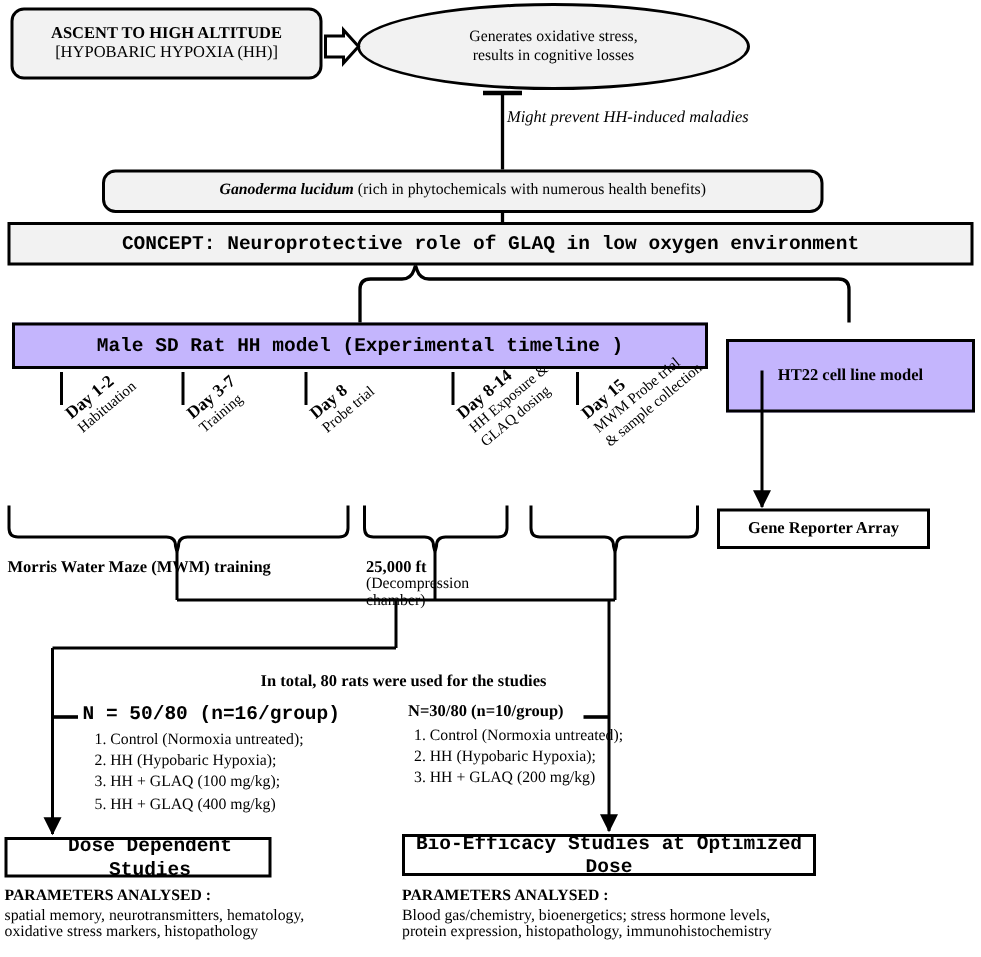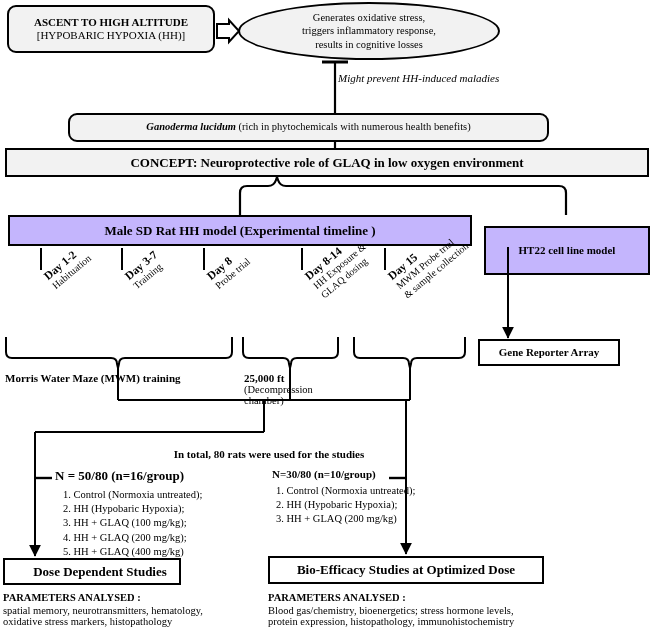--- a/index.html
+++ b/index.html
@@ -25,42 +25,41 @@
 
   svg.ov{position:absolute;left:0;top:0;width:654px;height:638px;overflow:visible;
          pointer-events:none;}
 
   
   .tl{position:absolute;transform-origin:0 0;transform:rotate(-40deg);
       white-space:nowrap;line-height:1.22;}
   .tl .d{font-weight:bold;font-size:11.5px;}
   .tl .s{font-size:10px;}
 
-  .t-title{font-size:13px;font-weight:bold;}
+  .t-title{font-size:13px;font-weight:bold;font-family:Liberation Mono, monospace;}
   .t-sm{font-size:10.5px;}
   .t-md{font-size:11px;}
   .lst{font-size:10.5px;line-height:1.35;}
   .lst div{white-space:nowrap;}
 </style>
 </head>
 <body>
 
 <div class="stage">
 
   <div class="abs box round thick" style="left:7px;top:5px;width:208px;height:48px;">
     <div>
       <div class="b t-md">ASCENT TO HIGH ALTITUDE</div>
       <div class="t-md">[HYPOBARIC HYPOXIA (HH)]</div>
     </div>
   </div>
 
   <div class="abs ellipse" style="left:238px;top:2px;width:262px;height:58px;">
     <div>
       <div class="t-sm">Generates  oxidative stress,</div>
-      <div class="t-sm">triggers inflammatory  response,</div>
       <div class="t-sm">results in cognitive  losses</div>
     </div>
   </div>
 
   <div class="abs i t-md" style="left:338px;top:72px;width:290px;">Might prevent HH-induced maladies</div>
 
   <div class="abs box round" style="left:68px;top:113px;width:481px;height:29px;">
     <div class="t-sm">
       <span class="i b">Ganoderma lucidum</span><span> (rich in phytochemicals  with numerous  health  benefits)</span>
     </div>
@@ -115,21 +114,20 @@
   </div>
 
   <div class="abs b t-md" style="left:104px;top:448px;width:330px;text-align:center;">In total, 80  rats  were used for the studies</div>
 
   <div class="abs" style="left:55px;top:468px;width:215px;">
     <div class="b t-title">N = 50/80 (n=16/group)</div>
     <div class="lst" style="margin-top:4px;padding-left:8px;">
       <div>1. Control (Normoxia  untreated);</div>
       <div>2. HH (Hypobaric Hypoxia);</div>
       <div>3. HH + GLAQ (100 mg/kg);</div>
-      <div>4. HH + GLAQ (200 mg/kg);</div>
       <div>5. HH + GLAQ (400 mg/kg)</div>
     </div>
   </div>
 
   <div class="abs" style="left:272px;top:468px;width:200px;">
     <div class="b t-md">N=30/80 (n=10/group)</div>
     <div class="lst" style="margin-top:4px;padding-left:4px;">
       <div>1. Control (Normoxia  untreated);</div>
       <div>2. HH (Hypobaric Hypoxia);</div>
       <div>3. HH + GLAQ (200 mg/kg)</div>

